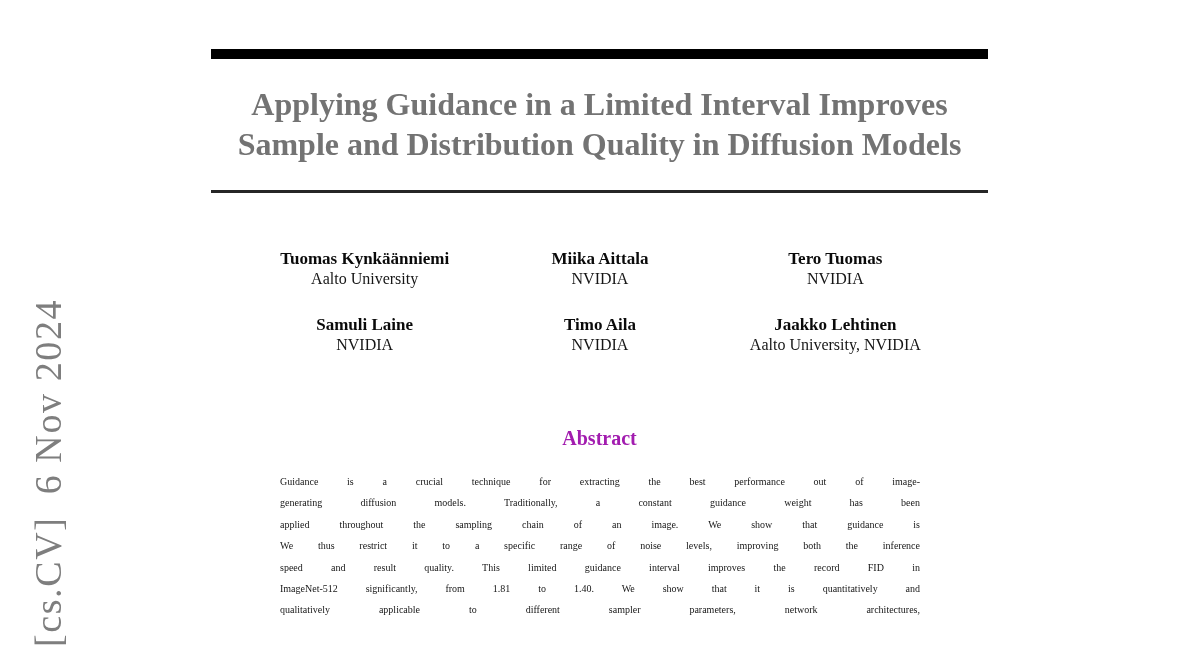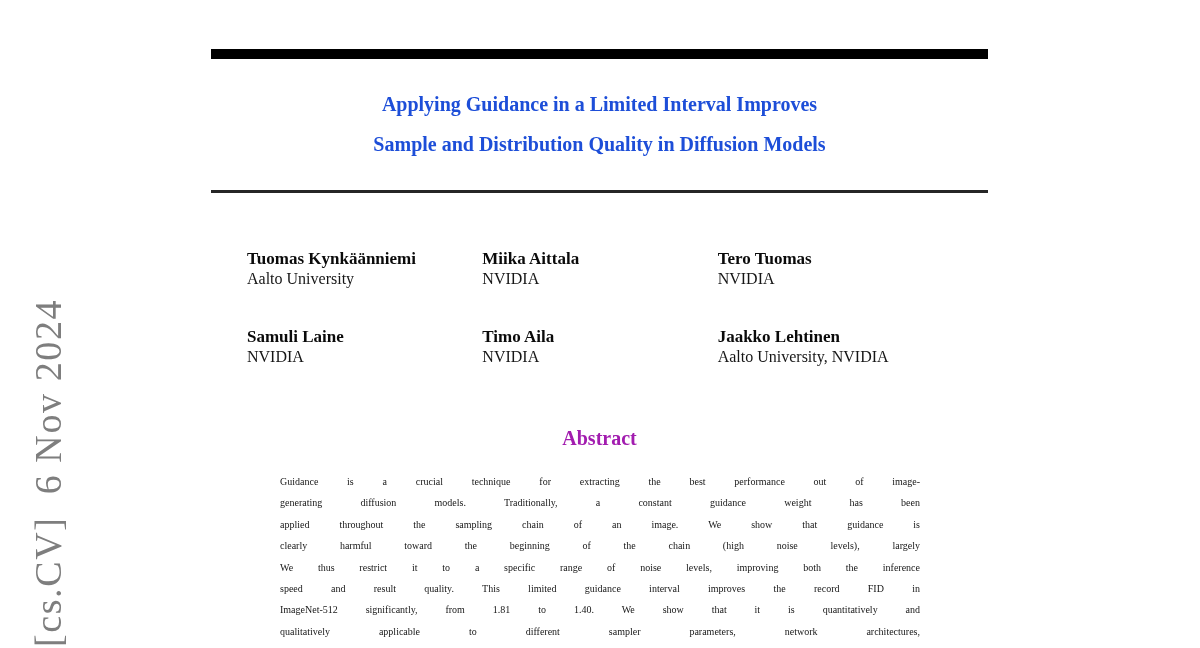--- a/index.html
+++ b/index.html
@@ -38,25 +38,25 @@
   }
 
   .title-block {
     position: absolute;
     left: 211px;
     top: 84px;
     width: 777px;
     text-align: center;
   }
   .title-line {
-    font-size: 20px;
+    font-size: 32px;
     font-weight: 700;
     line-height: 40px;
     white-space: nowrap;
-    color: #1d4ed8;
+    color: #737373;
   }
 
   .title-rule {
     position: absolute;
     left: 211px;
     top: 190px;
     width: 777px;
     height: 2.5px;
     background: #262626;
   }
@@ -64,23 +64,24 @@
   .authors {
     position: absolute;
     left: 247px;
     top: 249px;
     width: 706px;
   }
   .author-row {
     display: flex;
     width: 100%;
   }
-  .author-row + .author-row { margin-top: 38px; }
+  .author-row + .author-row { margin-top: 26px; }
   .author-block {
     flex: 1 1 0;
+    text-align: center;
   }
   .author-name {
     font-size: 17px;
     font-weight: 700;
     line-height: 20px;
     white-space: nowrap;
     color: #0a0a0a;
   }
   .author-affiliation {
     font-size: 16px;
@@ -162,20 +163,19 @@
       </div>
     </div>
   </div>
 
   <div class="abstract-heading">Abstract</div>
 
   <div class="abstract-body">
     <div class="abstract-line">Guidance is a crucial technique for extracting the best performance out of image-</div>
     <div class="abstract-line">generating diffusion models. Traditionally, a constant guidance weight has been</div>
     <div class="abstract-line">applied throughout the sampling chain of an image. We show that guidance is</div>
-    <div class="abstract-line">clearly harmful toward the beginning of the chain (high noise levels), largely</div>
     <div class="abstract-line">We thus restrict it to a specific range of noise levels, improving both the inference</div>
     <div class="abstract-line">speed and result quality. This limited guidance interval improves the record FID in</div>
     <div class="abstract-line">ImageNet-512 significantly, from 1.81 to 1.40. We show that it is quantitatively and</div>
     <div class="abstract-line">qualitatively applicable to different sampler parameters, network architectures,</div>
   </div>
 
 </div>
 
 </body></html>

